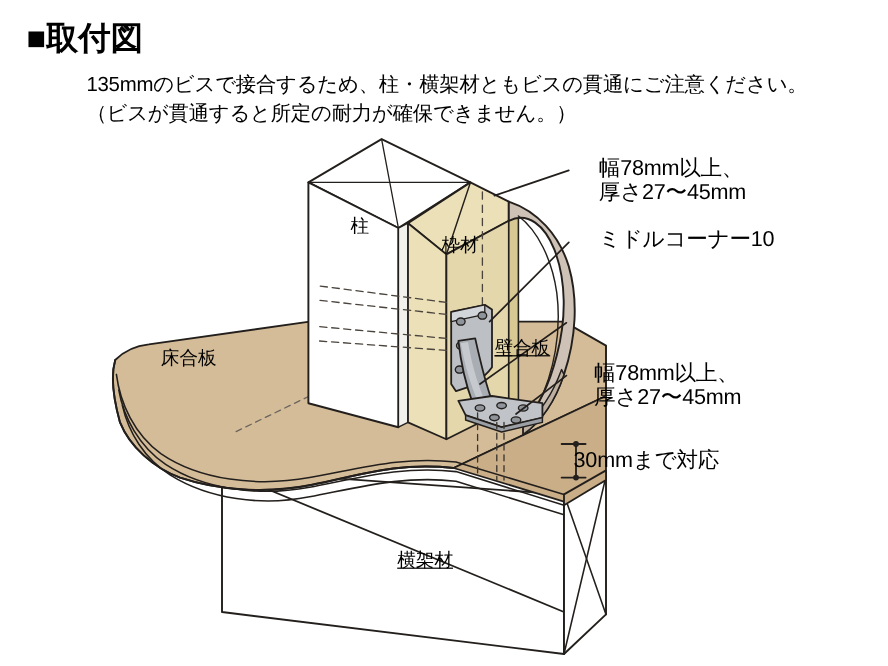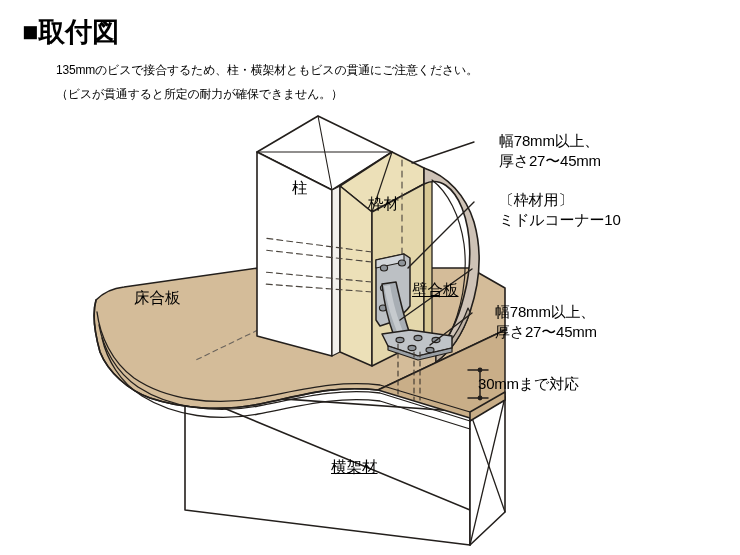--- a/index.html
+++ b/index.html
@@ -36,22 +36,22 @@
     left: 22px;
     top: 16px;
     font-size: 27px;
     line-height: 32px;
     font-weight: 700;
     letter-spacing: 0px;
     white-space: nowrap;
   }
   .body-line {
     position: absolute;
-    left: 56px;
-    font-size: 12px;
+    left: 72px;
+    font-size: 17px;
     line-height: 21px;
     font-weight: 400;
     white-space: nowrap;
     letter-spacing: -0.2px;
   }
   .body-line.l1 { top: 60px; }
   .body-line.l2 { top: 84px; }
 
   
   #figure {
@@ -59,21 +59,21 @@
     left: 0;
     top: 0;
     width: 740px;
     height: 555px;
   }
   #figure svg { display: block; }
 
   
   .anno {
     position: absolute;
-    font-size: 15px;
+    font-size: 18px;
     line-height: 19.5px;
     white-space: nowrap;
     letter-spacing: -0.2px;
   }
 
   .inlabel {
     position: absolute;
     font-size: 15.5px;
     white-space: nowrap;
     letter-spacing: 0px;
@@ -268,21 +268,20 @@
   <div class="inlabel" style="left:134px; top:288px;">床合板</div>
 
   <div class="inlabel" style="left:331px; top:457px;text-decoration:underline;">横架材</div>
 
   <div class="anno" style="left:499px; top:131px;">
     <div>幅78mm以上、</div>
     <div>厚さ27〜45mm</div>
   </div>
 
   <div class="anno" style="left:499px; top:190px;">
-    <div>〔枠材用〕</div>
     <div>ミドルコーナー10</div>
   </div>
 
 
   <div class="anno" style="left:495px; top:302px;">
     <div>幅78mm以上、</div>
     <div>厚さ27〜45mm</div>
   </div>
 
   <div class="anno" style="left:478px; top:374px;">30mmまで対応</div>

